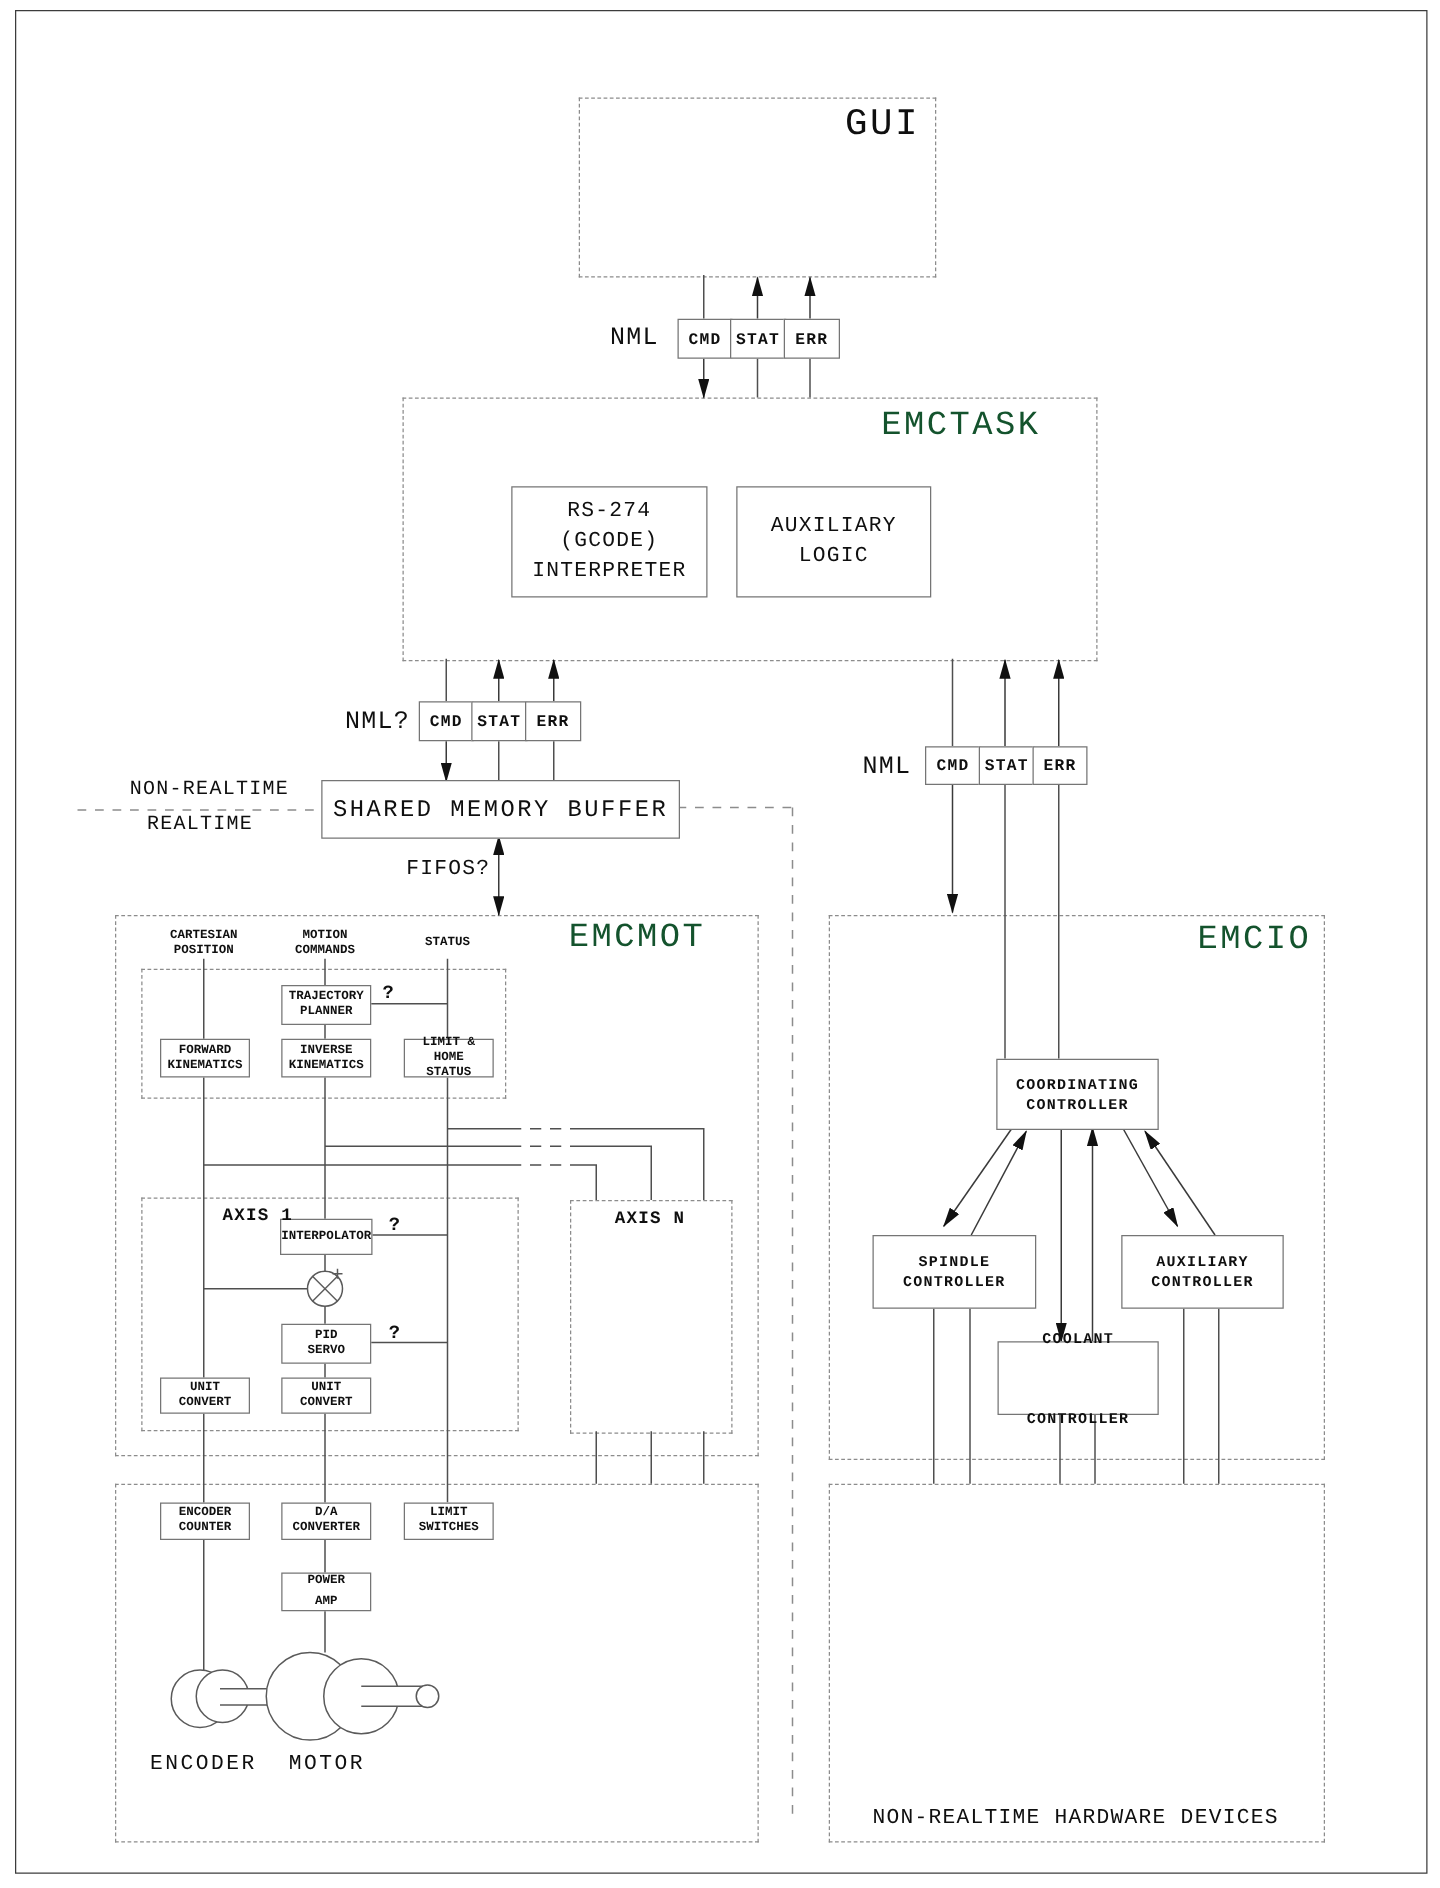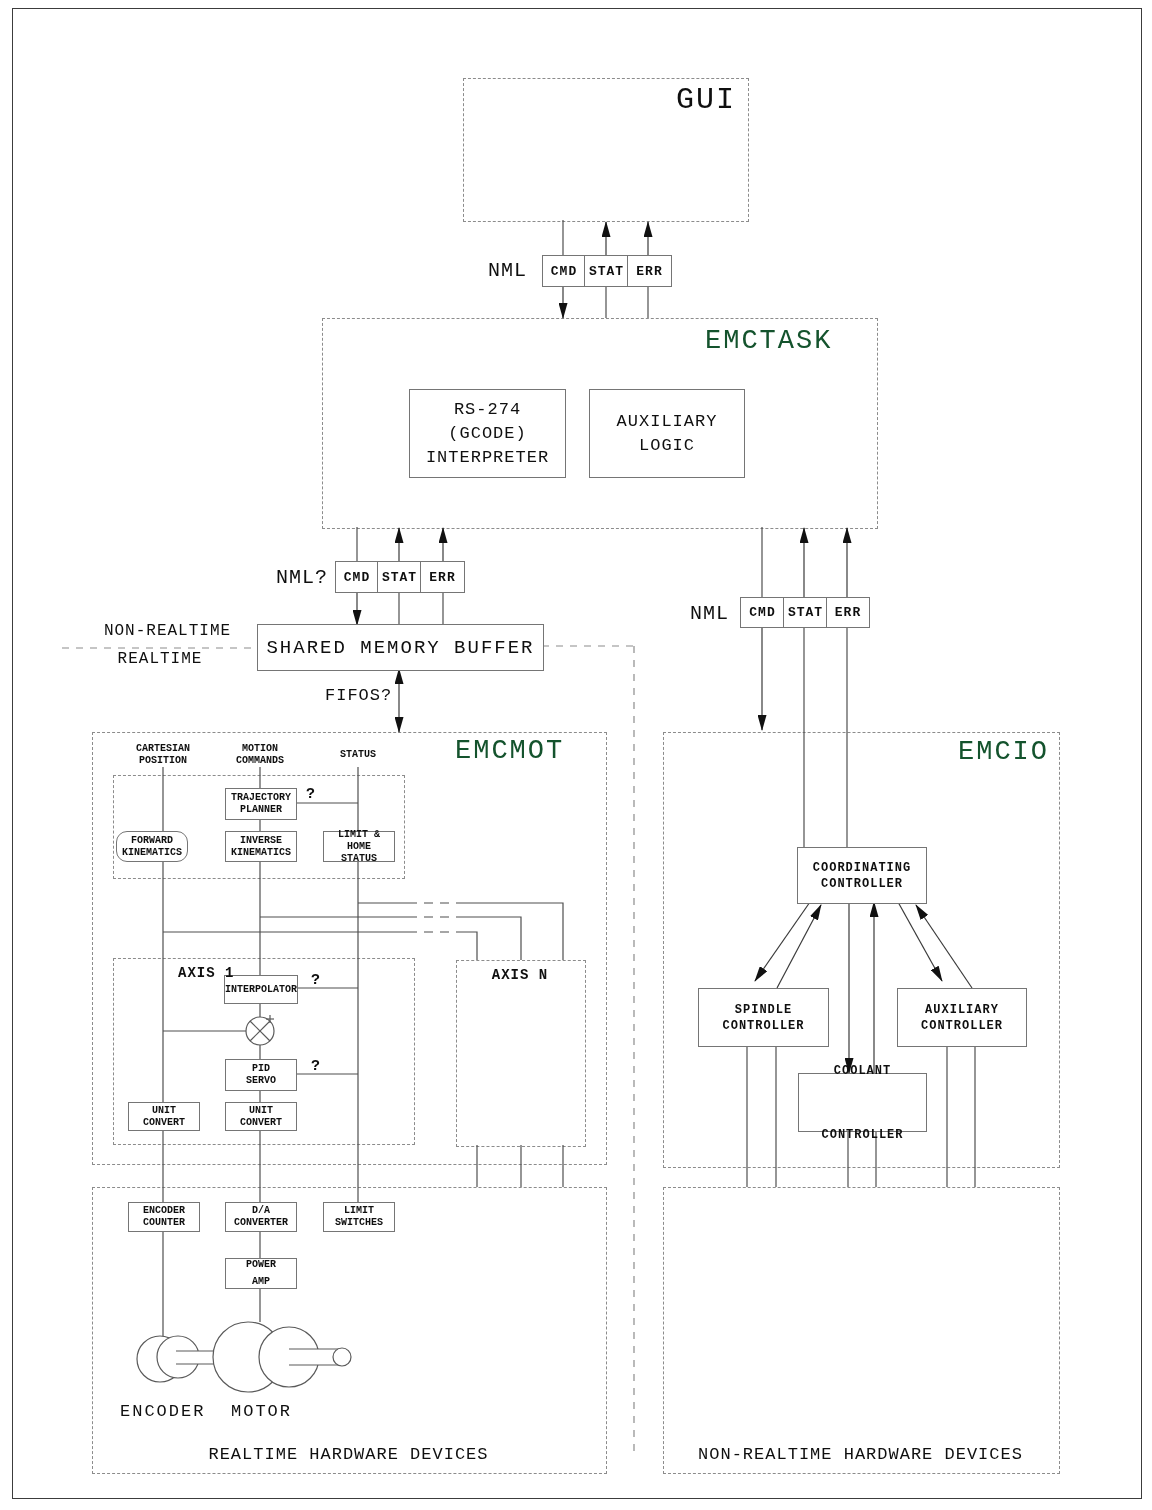--- a/index.html
+++ b/index.html
@@ -198,21 +198,21 @@
   <div class="hdr" style="left:323px;top:749px;width:70px;">
     <span>STATUS</span>
   </div>
 
   <div class="sbox small" style="left:225px;top:788px;width:70px;height:30px;">
     <span class="ln">TRAJECTORY</span>
     <span class="ln">PLANNER</span>
   </div>
   <div class="lbl qmark" style="left:306px;top:786px;">?</div>
 
-  <div class="sbox small" style="left:116px;top:831px;width:70px;height:29px;border-radius:11px;">
+  <div class="sbox small" style="left:128px;top:831px;width:70px;height:29px;">
     <span class="ln">FORWARD</span>
     <span class="ln">KINEMATICS</span>
   </div>
   <div class="sbox small" style="left:225px;top:831px;width:70px;height:29px;">
     <span class="ln">INVERSE</span>
     <span class="ln">KINEMATICS</span>
   </div>
   <div class="sbox small" style="left:323px;top:831px;width:70px;height:29px;">
     <span class="ln">LIMIT &amp; HOME</span>
     <span class="ln">STATUS</span>
@@ -282,16 +282,15 @@
     <span class="ln">SWITCHES</span>
   </div>
   <div class="sbox small" style="left:225px;top:1258px;width:70px;height:29px;justify-content:space-between;">
     <span class="ln">POWER</span>
     <span class="ln">AMP</span>
   </div>
 
   <div class="lbl machine" style="left:120px;top:1402px;">ENCODER</div>
   <div class="lbl machine" style="left:231px;top:1402px;">MOTOR</div>
 
-  <div class="lbl cap" style="left:92px;top:1445px;width:513px;">REALTIME HARDWARE DEVICES</div>
   <div class="lbl cap" style="left:663px;top:1445px;width:395px;">NON-REALTIME HARDWARE DEVICES</div>
 
 </div>
 
 </body></html>

